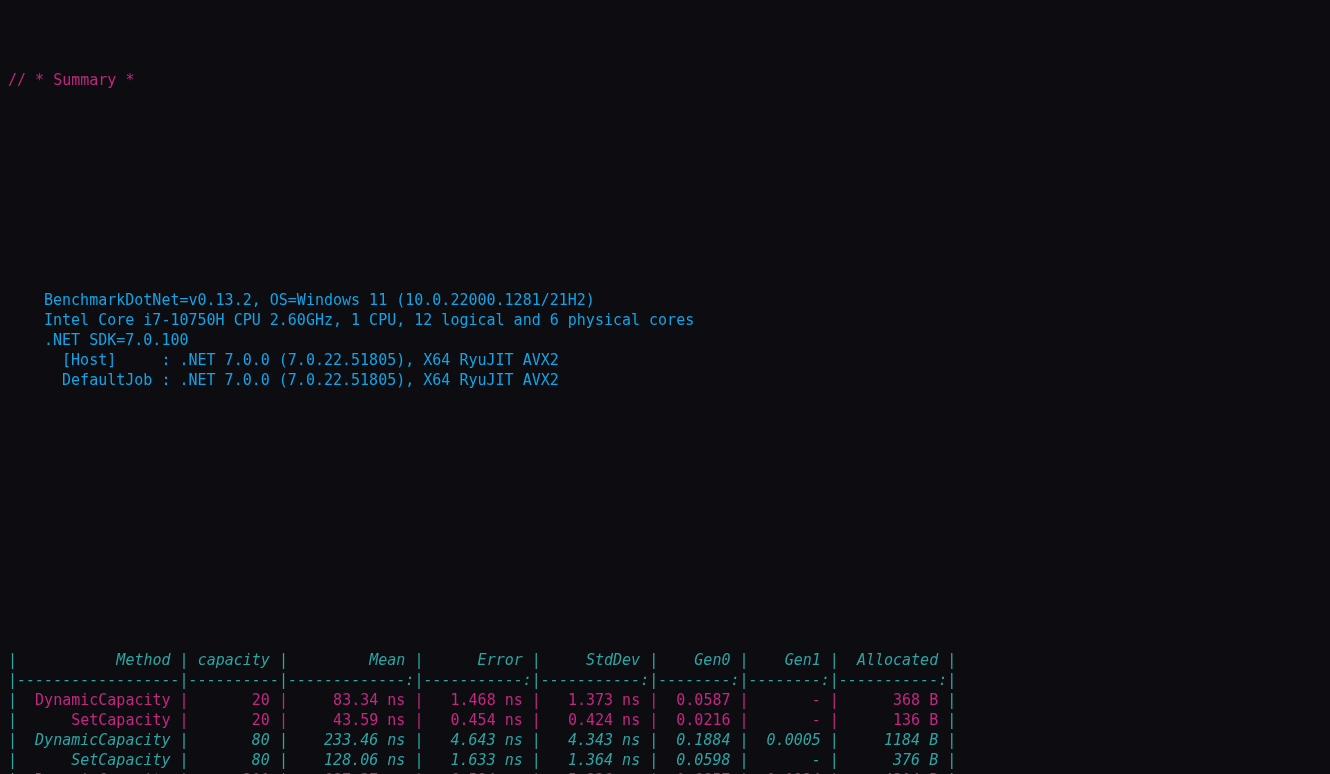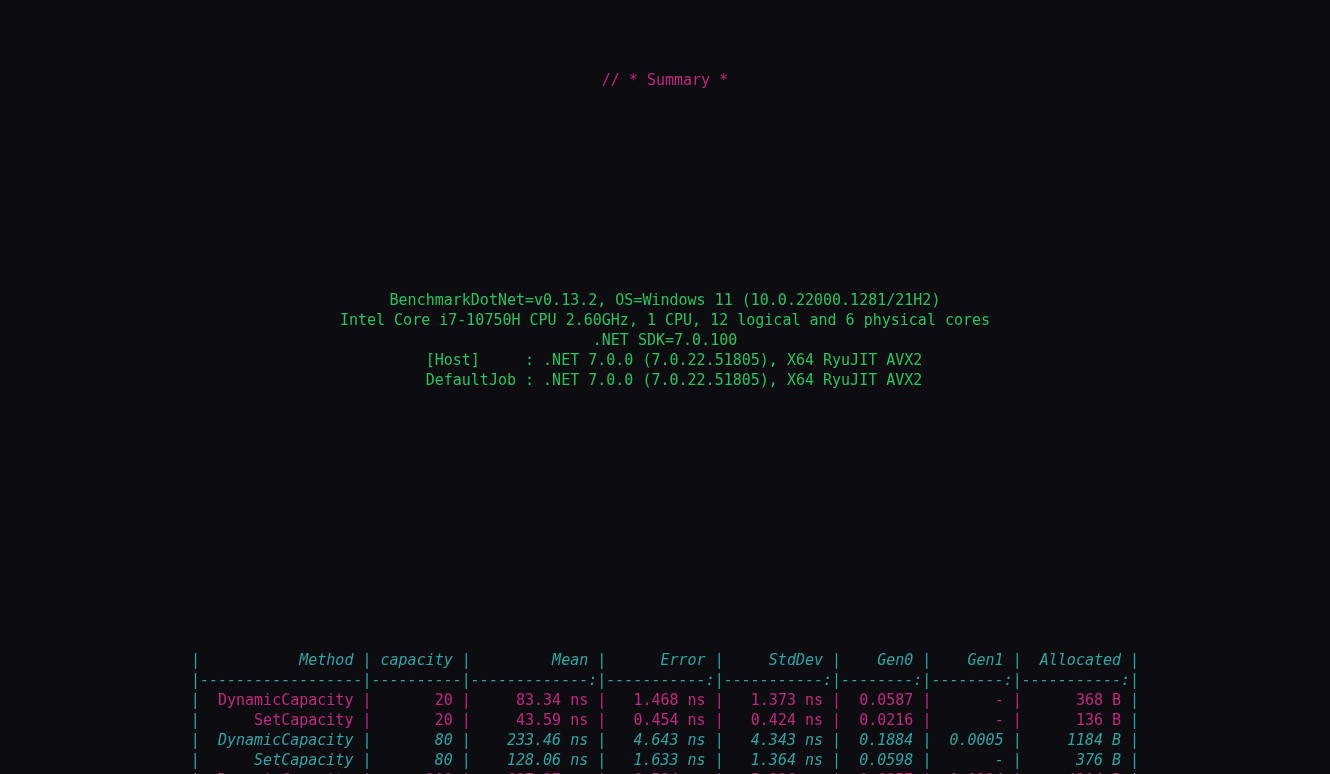--- a/index.html
+++ b/index.html
@@ -18,28 +18,27 @@
     letter-spacing: 0px;
     -webkit-font-smoothing: antialiased;
   }
   #terminal {
     padding: 10px 0 0 0;
     white-space: pre;
   }
   .line {
     white-space: pre;
     height: 20px;
-    padding-left: 0px;
-    text-align: center;
+    padding-left: 8px;
   }
   .blank { height: 20px; }
 
   
   .c-magenta { color: #c0267f; }
-  .c-olive   { color: #22c55e; }
+  .c-olive   { color: #0ea5e9; margin-left: 36px; }
   .c-cyan    { color: #2aa6a6; font-style: italic; }
   .c-pinkrow { color: #c42682; }
 </style>
 </head>
 <body>
 
 <div id="terminal">
 
   <div class="line c-magenta">// * Summary *</div>
 

